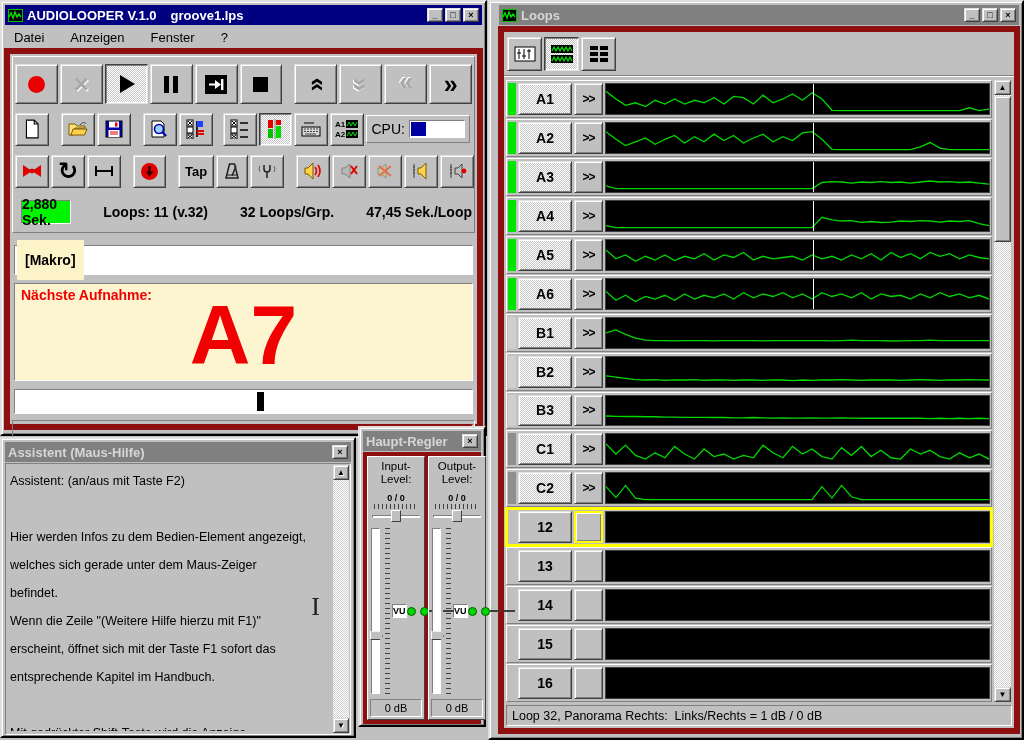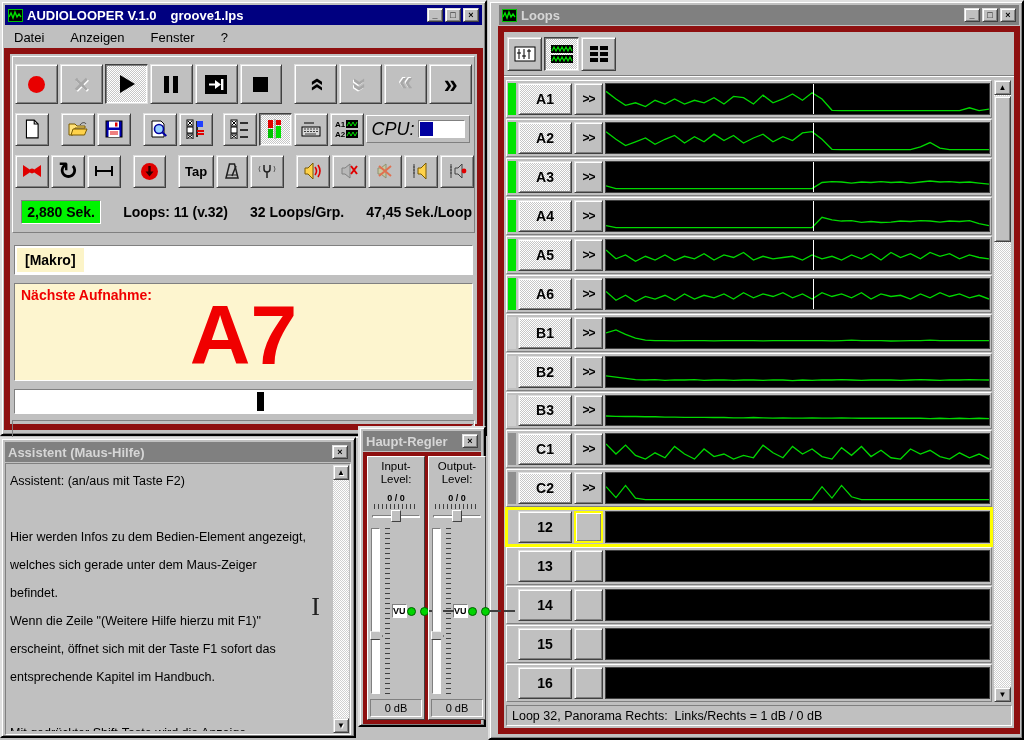--- a/index.html
+++ b/index.html
@@ -55,31 +55,31 @@
   .dis{color:#a8a8a8;text-shadow:1px 1px 0 #fff;}
   .rec-dot{width:17px;height:17px;border-radius:50%;background:#e80000;}
   .tri-play{width:0;height:0;border-left:15px solid #000;border-top:9px solid transparent;border-bottom:9px solid transparent;margin-left:3px;}
   .pause-bars{display:flex;gap:4px;}
   .pause-bars i{width:5px;height:17px;background:#000;}
   .stop-sq{width:15px;height:15px;background:#000;}
   .cancel-x{font-size:26px;font-weight:bold;}
   .tap-label{font-size:13px;font-weight:bold;}
   .cpu-group{margin-left:auto;margin-right:2px;width:104px;height:28px;border:1px solid;
     border-color:#fff #808080 #808080 #fff;display:flex;align-items:center;gap:4px;padding:0 4px;}
-  .cpu-label{font-size:18px;font-style:italic;}
+  .cpu-label{font-size:14px;}
   .cpu-bar{flex:1;height:18px;background:#fff;border:1px solid;
     border-color:#808080 #fff #fff #808080;position:relative;}
   .cpu-fill{position:absolute;left:1px;top:1px;bottom:1px;background:#0000a0;}
   .time-box{width:116px;height:24px;background:#00f400;border:1px solid;
     border-color:#808080 #fff #fff #808080;display:flex;align-items:center;justify-content:center;
     font-size:14px;font-weight:bold;margin-left:6px;}
-  .stat{font-size:14px;font-weight:bold;margin-left:22px;white-space:nowrap;}
+  .stat{font-size:14px;font-weight:bold;margin-left:32px;white-space:nowrap;}
   .makro{margin:12px 4px 0;height:30px;background:#fff;border:1px solid;
     border-color:#808080 #fff #fff #808080;display:flex;align-items:center;padding:2px;}
-  .makro-label{background:#fcf4c8;height:24px;display:flex;align-items:center;
+  .makro-label{background:#fcf4c8;height:40px;display:flex;align-items:center;
     padding:0 8px;font-size:14px;font-weight:bold;}
   .displays{margin:8px 4px 0;height:98px;display:flex;gap:8px;}
   .disp{flex:1;border:1px solid;border-color:#808080 #fff #fff #808080;
     position:relative;overflow:hidden;}
   .disp.green{background:#00f400;}
   .disp.cream{background:#fdf5cf;}
   .disp-head{position:absolute;left:6px;top:3px;font-size:14px;font-weight:bold;}
   .red-t{color:#f00000;}
   .disp-big{position:absolute;left:0;right:0;top:6px;bottom:0;display:flex;
     align-items:center;justify-content:center;font-size:84px;font-weight:bold;line-height:1;}

